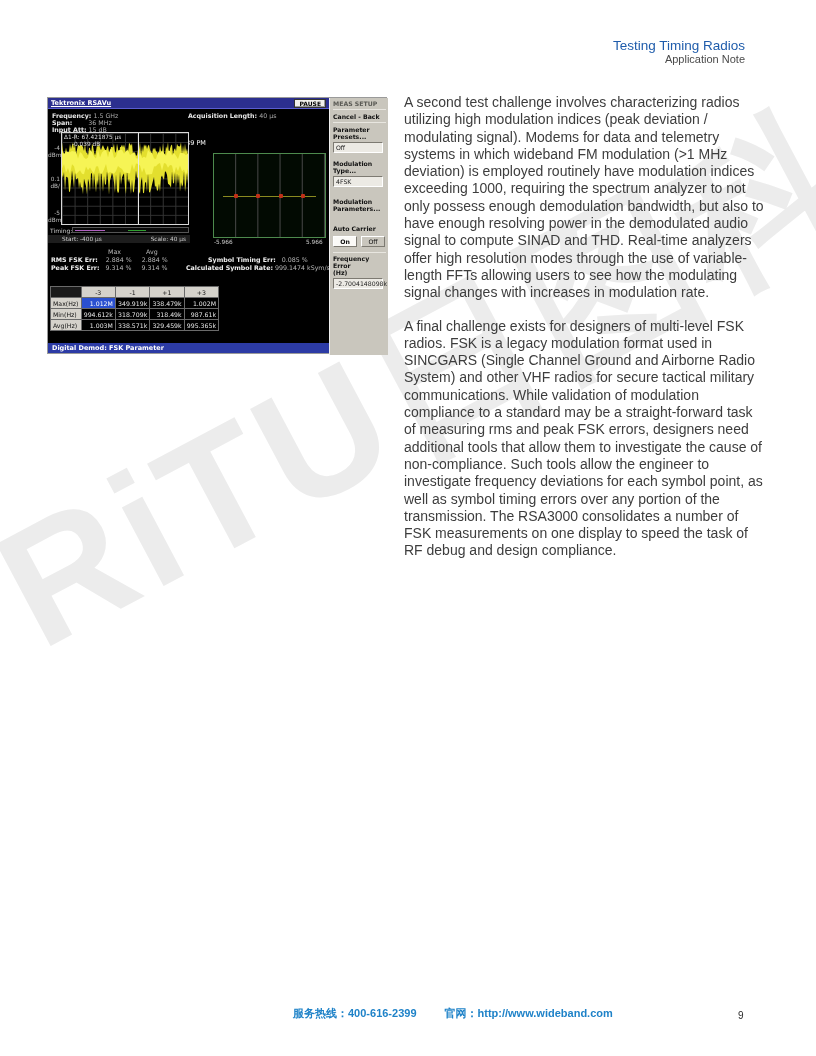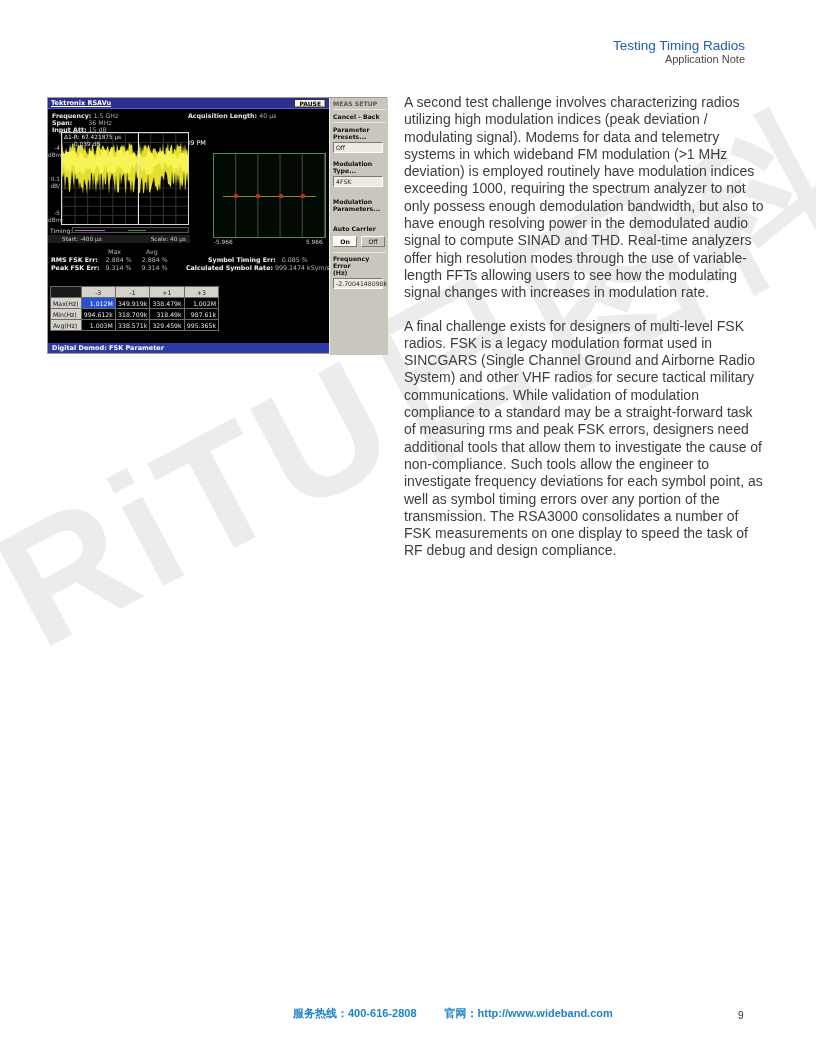--- a/index.html
+++ b/index.html
@@ -261,18 +261,18 @@
       </div>
     </div>
 
 
     <div class="bodycol">
       <p>A second test challenge involves characterizing radios utilizing high modulation indices (peak deviation / modulating signal). Modems for data and telemetry systems in which wideband FM modulation (&gt;1 MHz deviation) is employed routinely have modulation indices exceeding 1000, requiring the spectrum analyzer to not only possess enough demodulation bandwidth, but also to have enough resolving power in the demodulated audio signal to compute SINAD and THD. Real-time analyzers offer high resolution modes through the use of variable-length FFTs allowing users to see how the modulating signal changes with increases in modulation rate.</p>
       <p>A final challenge exists for designers of multi-level FSK radios. FSK is a legacy modulation format used in SINCGARS (Single Channel Ground and Airborne Radio System) and other VHF radios for secure tactical military communications. While validation of modulation compliance to a standard may be a straight-forward task of measuring rms and peak FSK errors, designers need additional tools that allow them to investigate the cause of non-compliance. Such tools allow the engineer to investigate frequency deviations for each symbol point, as well as symbol timing errors over any portion of the transmission. The RSA3000 consolidates a number of FSK measurements on one display to speed the task of RF debug and design compliance.</p>
     </div>
 
     <div class="footer">
-      <span>服务热线：</span><span>400-616-2808</span><span class="sep"></span><span>官网：</span><a href="#">http://www.wideband.com</a>
+      <span>服务热线：</span><span>400-616-2399</span><span class="sep"></span><span>官网：</span><a href="#">http://www.wideband.com</a>
     </div>
     <div class="pagenum">9</div>
 
   </div>
 </div>
 
 </body></html>

